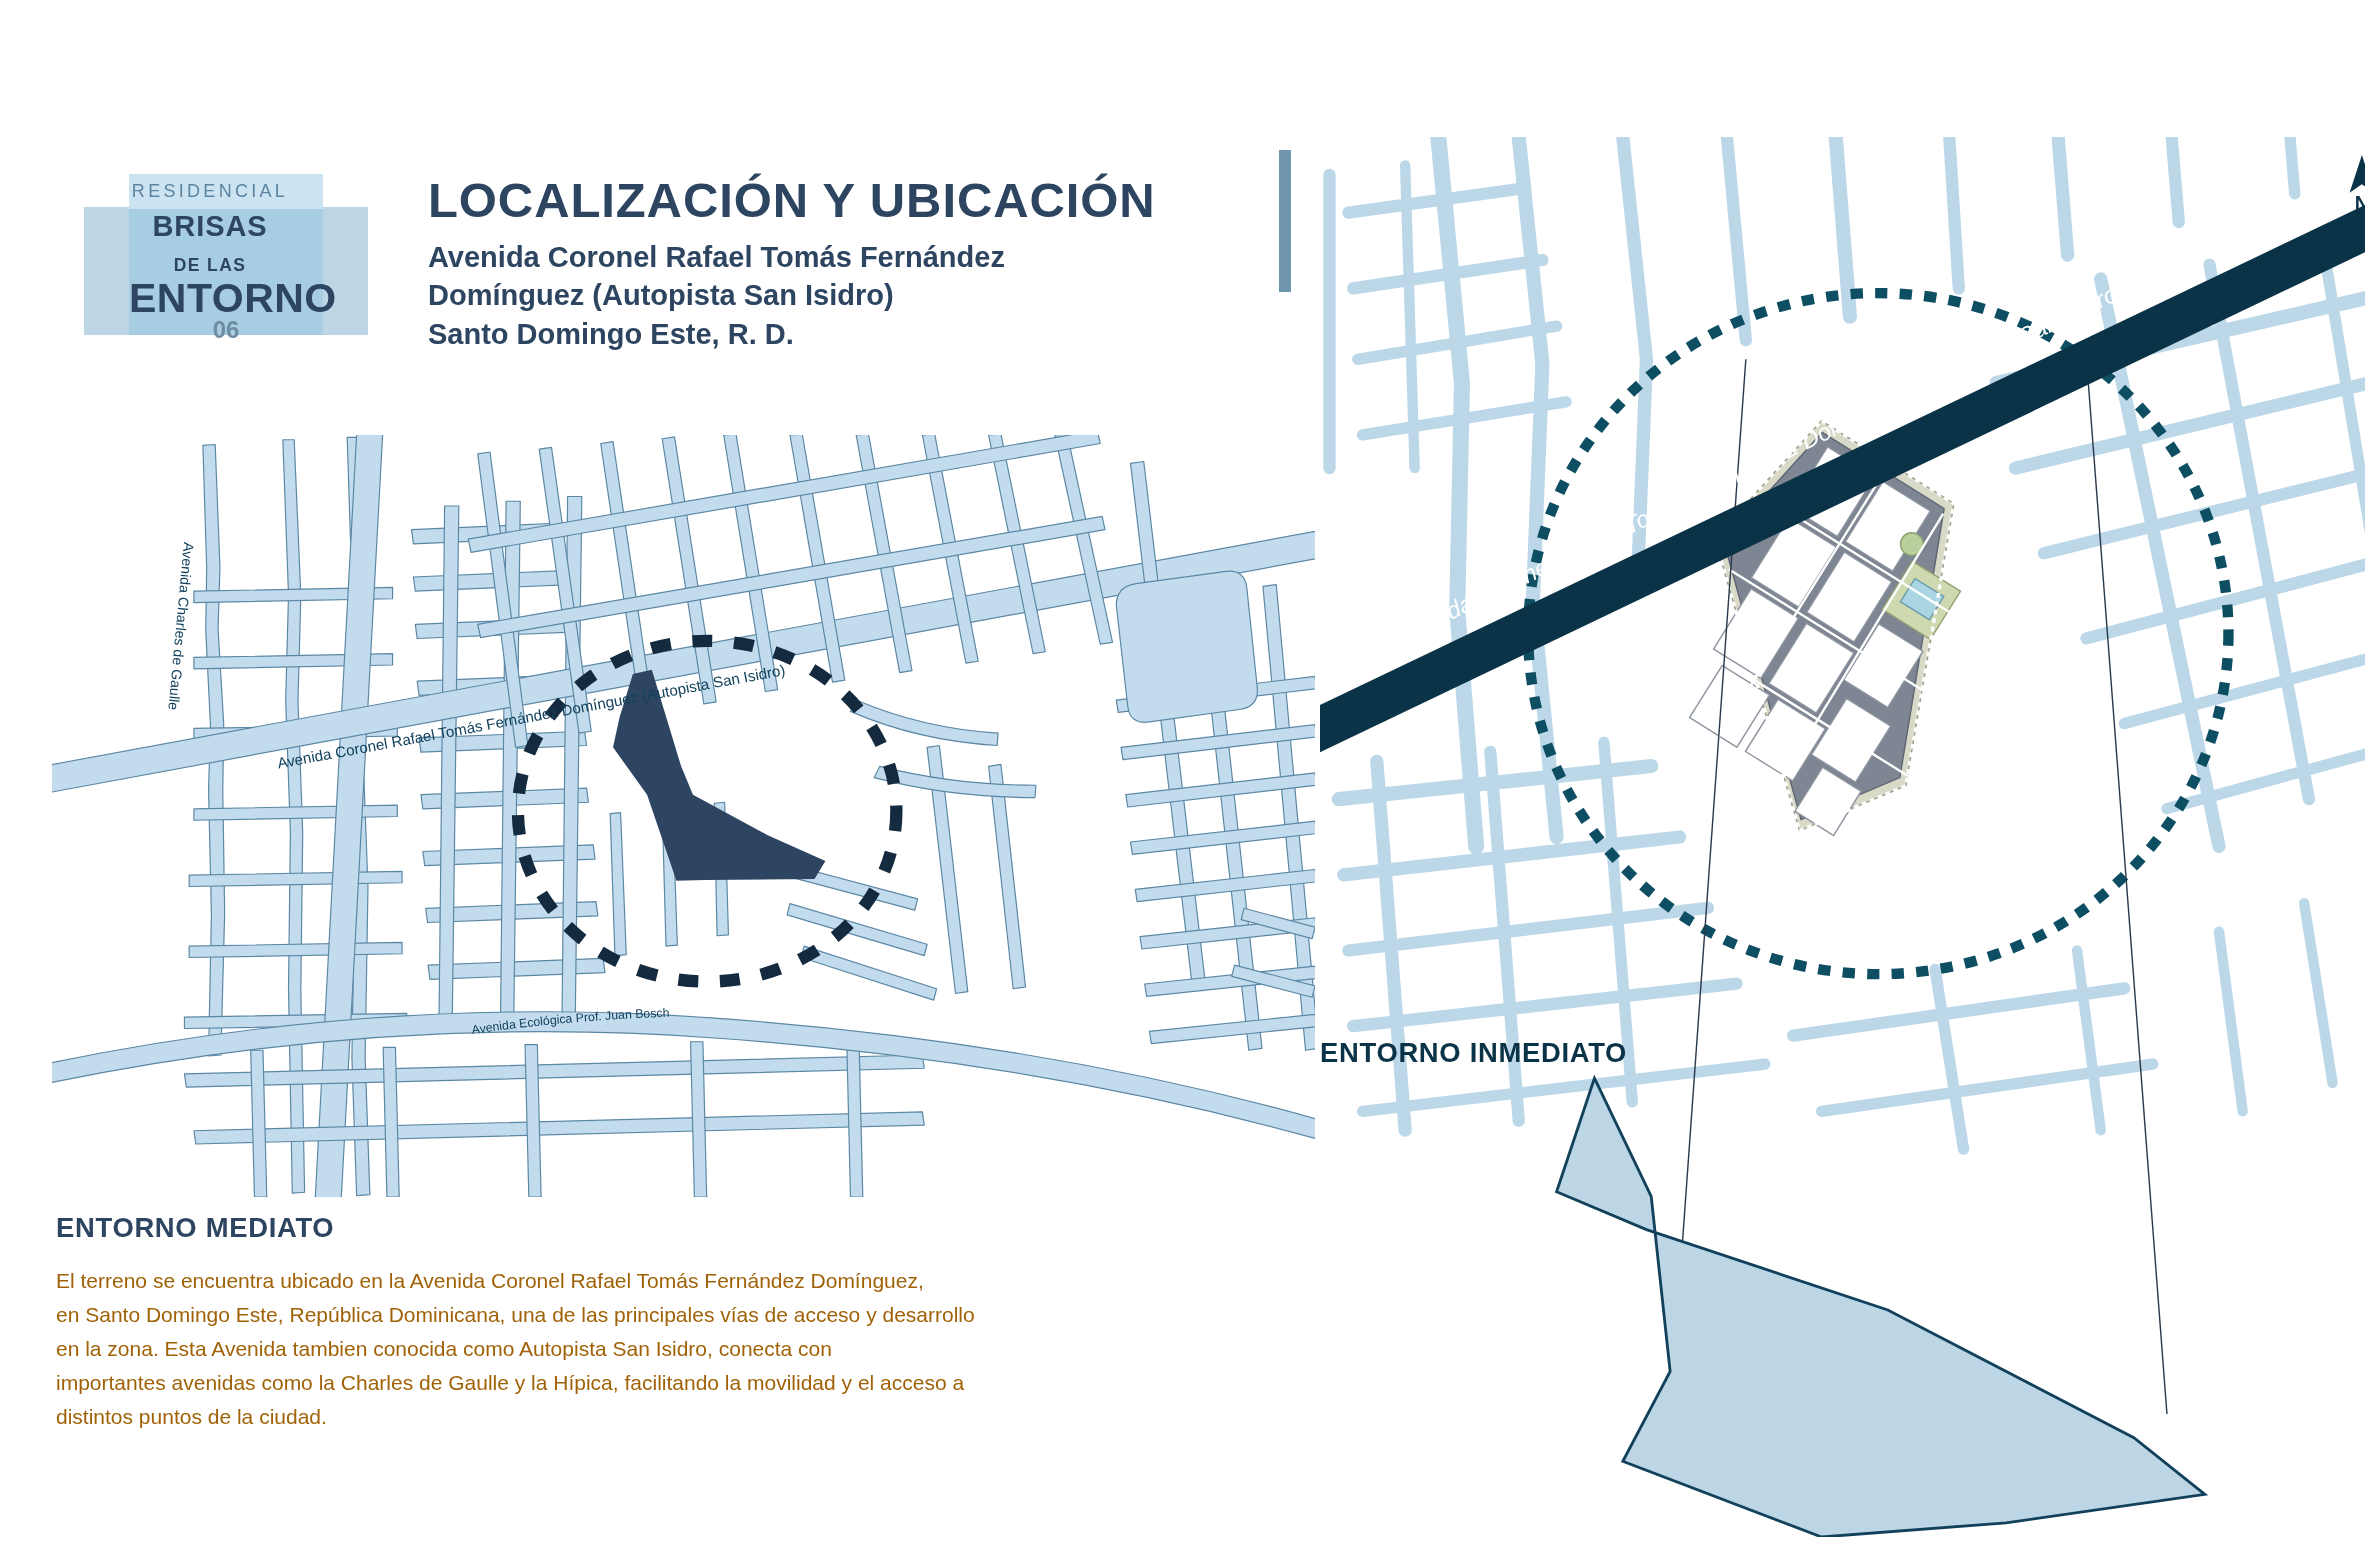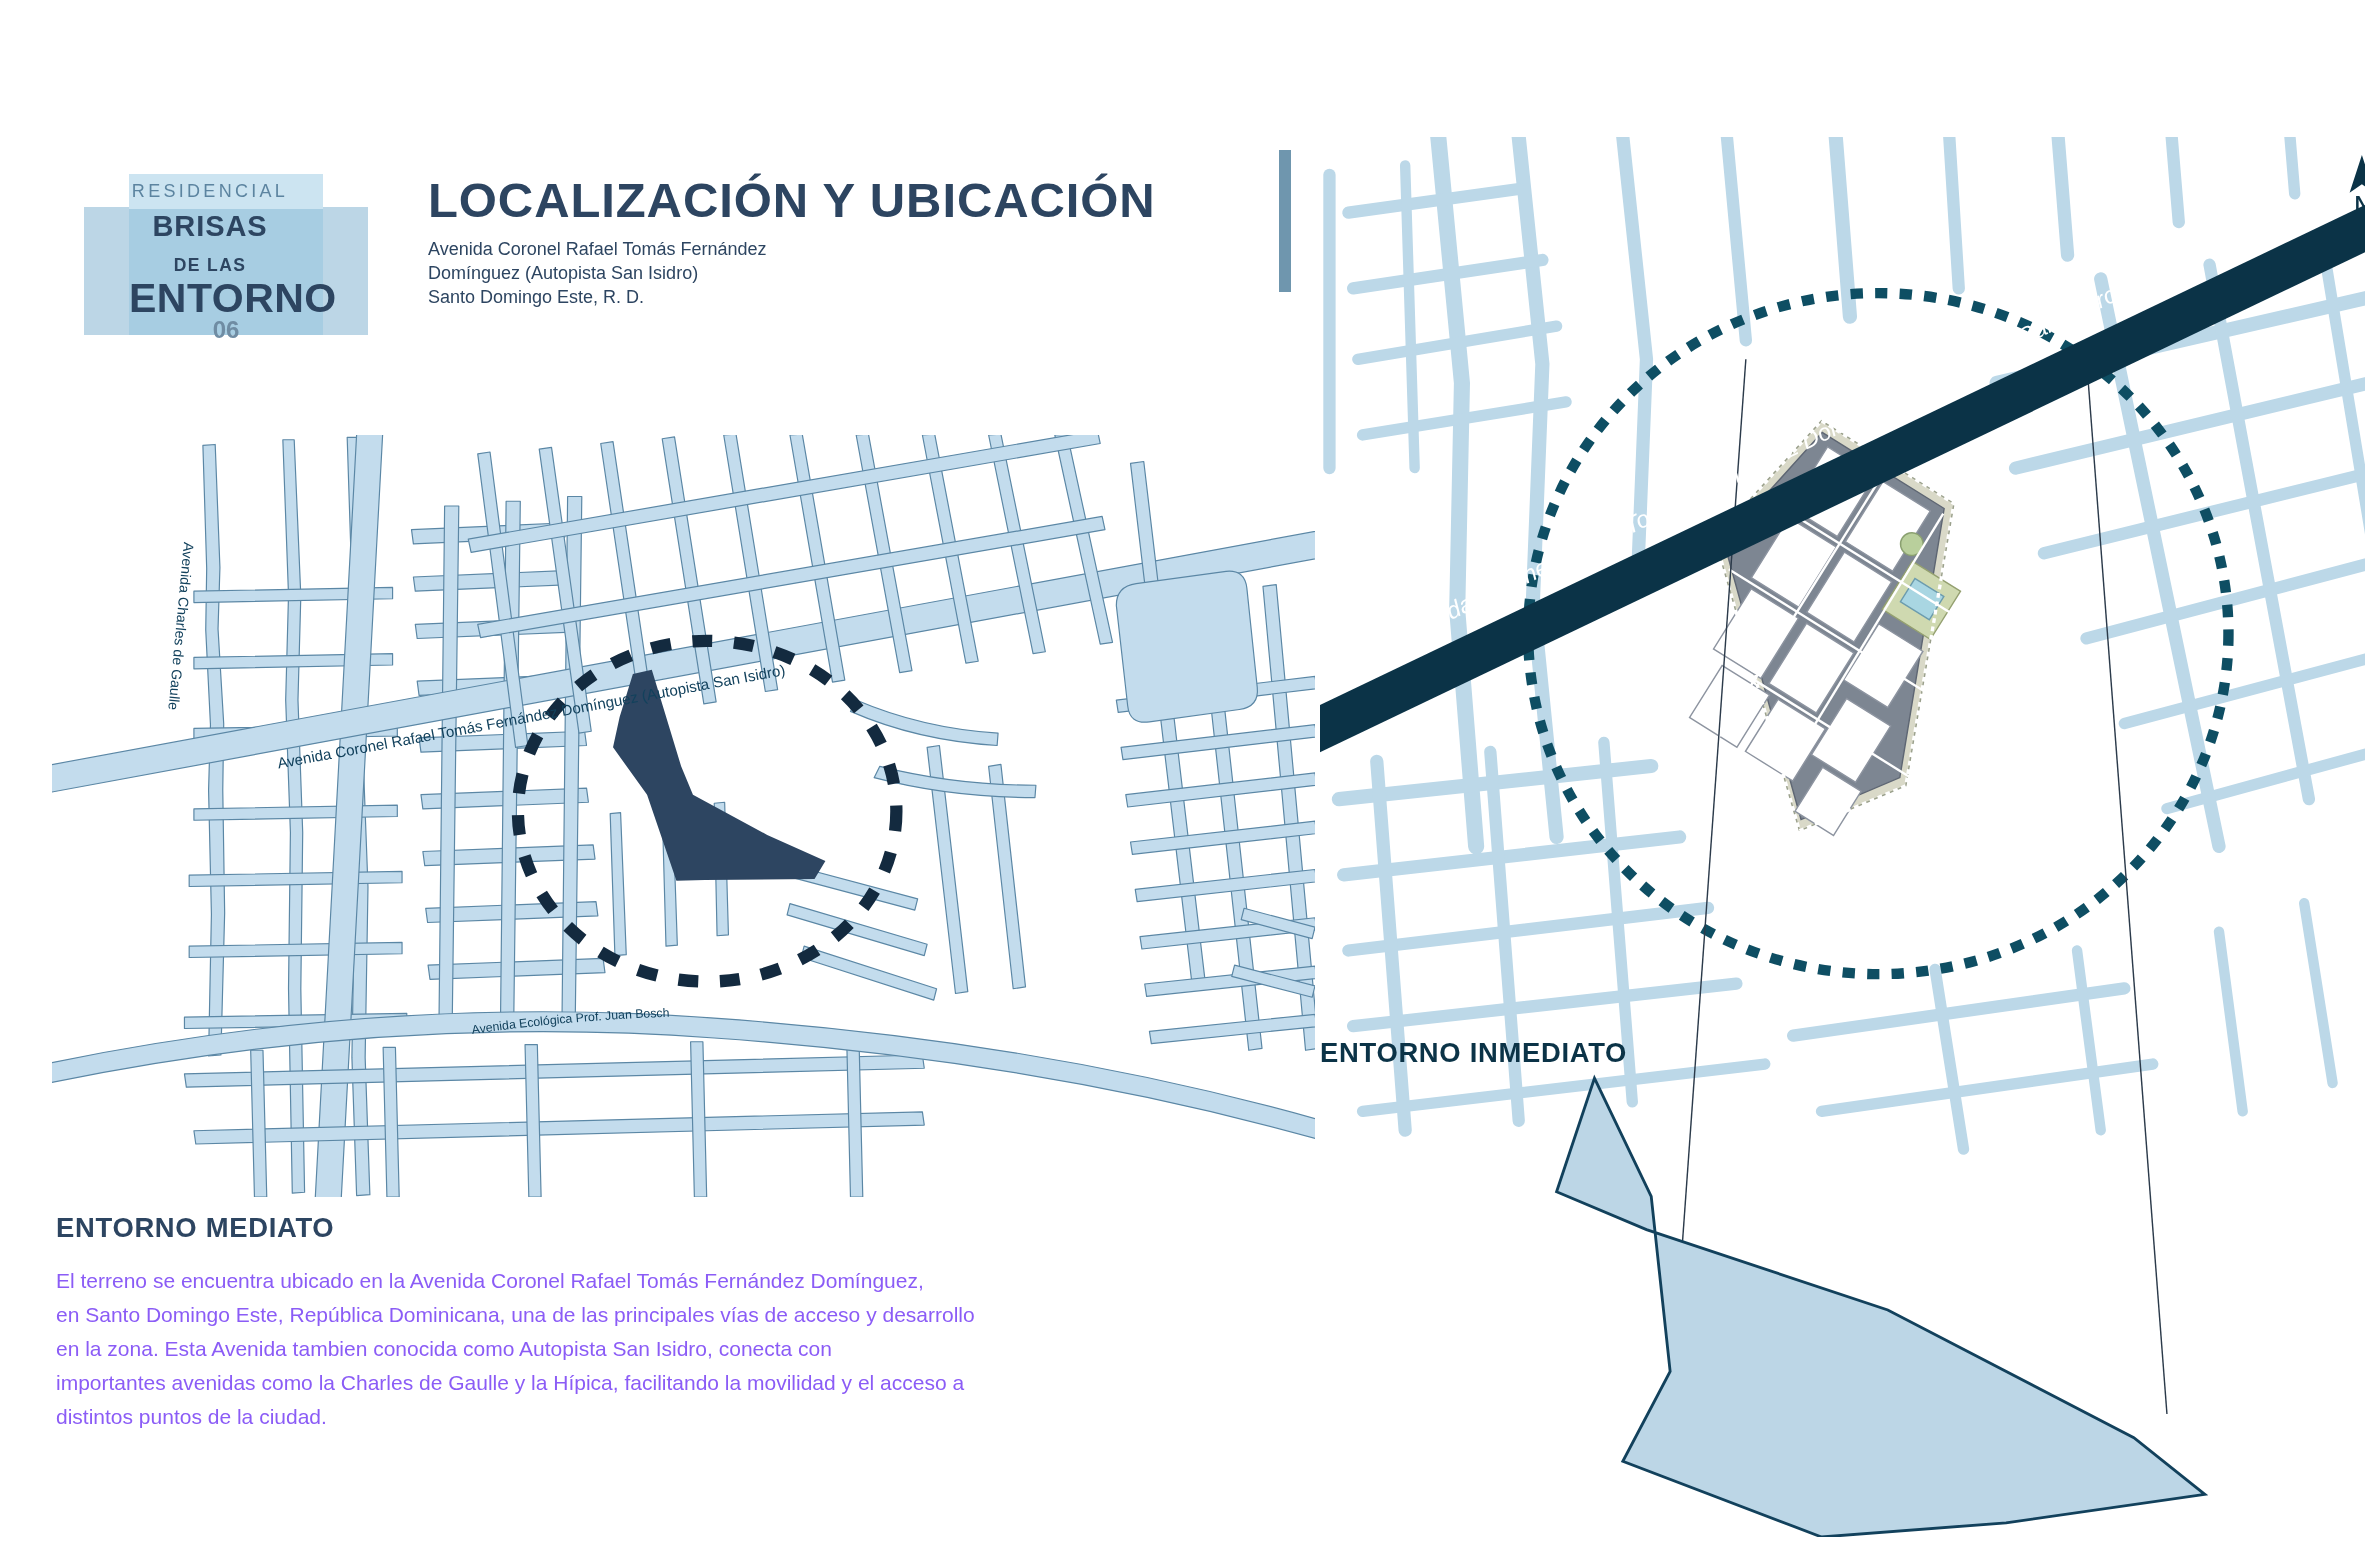--- a/index.html
+++ b/index.html
@@ -19,33 +19,33 @@
   .logo-txt{position:absolute;width:162px;left:45px;text-align:center;line-height:1;}
   #logo-residencial{top:22px;font-size:18px;letter-spacing:3.3px;color:#5c84a0;font-weight:400;}
   #logo-brisas{top:52px;font-size:29px;font-weight:bold;color:#2d4561;letter-spacing:0.9px;}
   #logo-delas{top:97px;font-size:17.5px;font-weight:bold;color:#2d4561;letter-spacing:1.4px;}
   #logo-colinas{top:118px;font-size:41px;font-weight:bold;color:#2d4561;letter-spacing:0.5px;}
   #logo-num{position:absolute;left:45px;top:158px;width:194px;text-align:center;font-size:24px;font-weight:bold;color:#6f8ca3;line-height:1;}
 
   
   #title-group{position:absolute;left:428px;top:175px;width:833px;}
   #page-title{font-size:49px;font-weight:bold;color:#2d4561;letter-spacing:0.9px;line-height:1.05;margin:0;white-space:nowrap;}
-  #subtitle{margin-top:11.4px;font-size:18px;color:#2d4561;line-height:1.33;font-weight:400;}
+  #subtitle{margin-top:11.4px;font-size:29px;color:#2d4561;line-height:1.33;font-weight:700;}
   #subtitle div{white-space:nowrap;}
 
   #title-rule{position:absolute;left:1279px;top:150px;width:12.3px;height:142px;background:#6f96ae;}
 
   
   #map-mediato{position:absolute;left:52px;top:435px;width:1263px;height:762px;background:#fff;overflow:hidden;}
   #map-inmediato{position:absolute;left:1320px;top:137px;width:1093px;height:1400px;background:#fff;overflow:hidden;}
   .mapsvg{position:absolute;left:0;top:0;width:100%;height:100%;display:block;}
 
   
   #caption-mediato{position:absolute;left:56px;top:1212px;font-size:27.4px;font-weight:bold;color:#2d4561;letter-spacing:0.7px;}
-  #body-text{position:absolute;left:56px;top:1264px;width:1268px;font-size:21px;line-height:1.62;color:#8b5cf6;}
+  #body-text{position:absolute;left:56px;top:1264px;width:1268px;font-size:21px;line-height:1.62;color:#a16207;}
   #body-text div{white-space:nowrap;}
   #caption-inmediato{position:absolute;left:1320px;top:1037px;font-size:27.4px;font-weight:bold;color:#0b3347;letter-spacing:0.7px;}
 </style>
 </head>
 <body>
 
 <div class="board">
 
   <div id="logo-block">
     <div id="logo-wide-band"></div>

